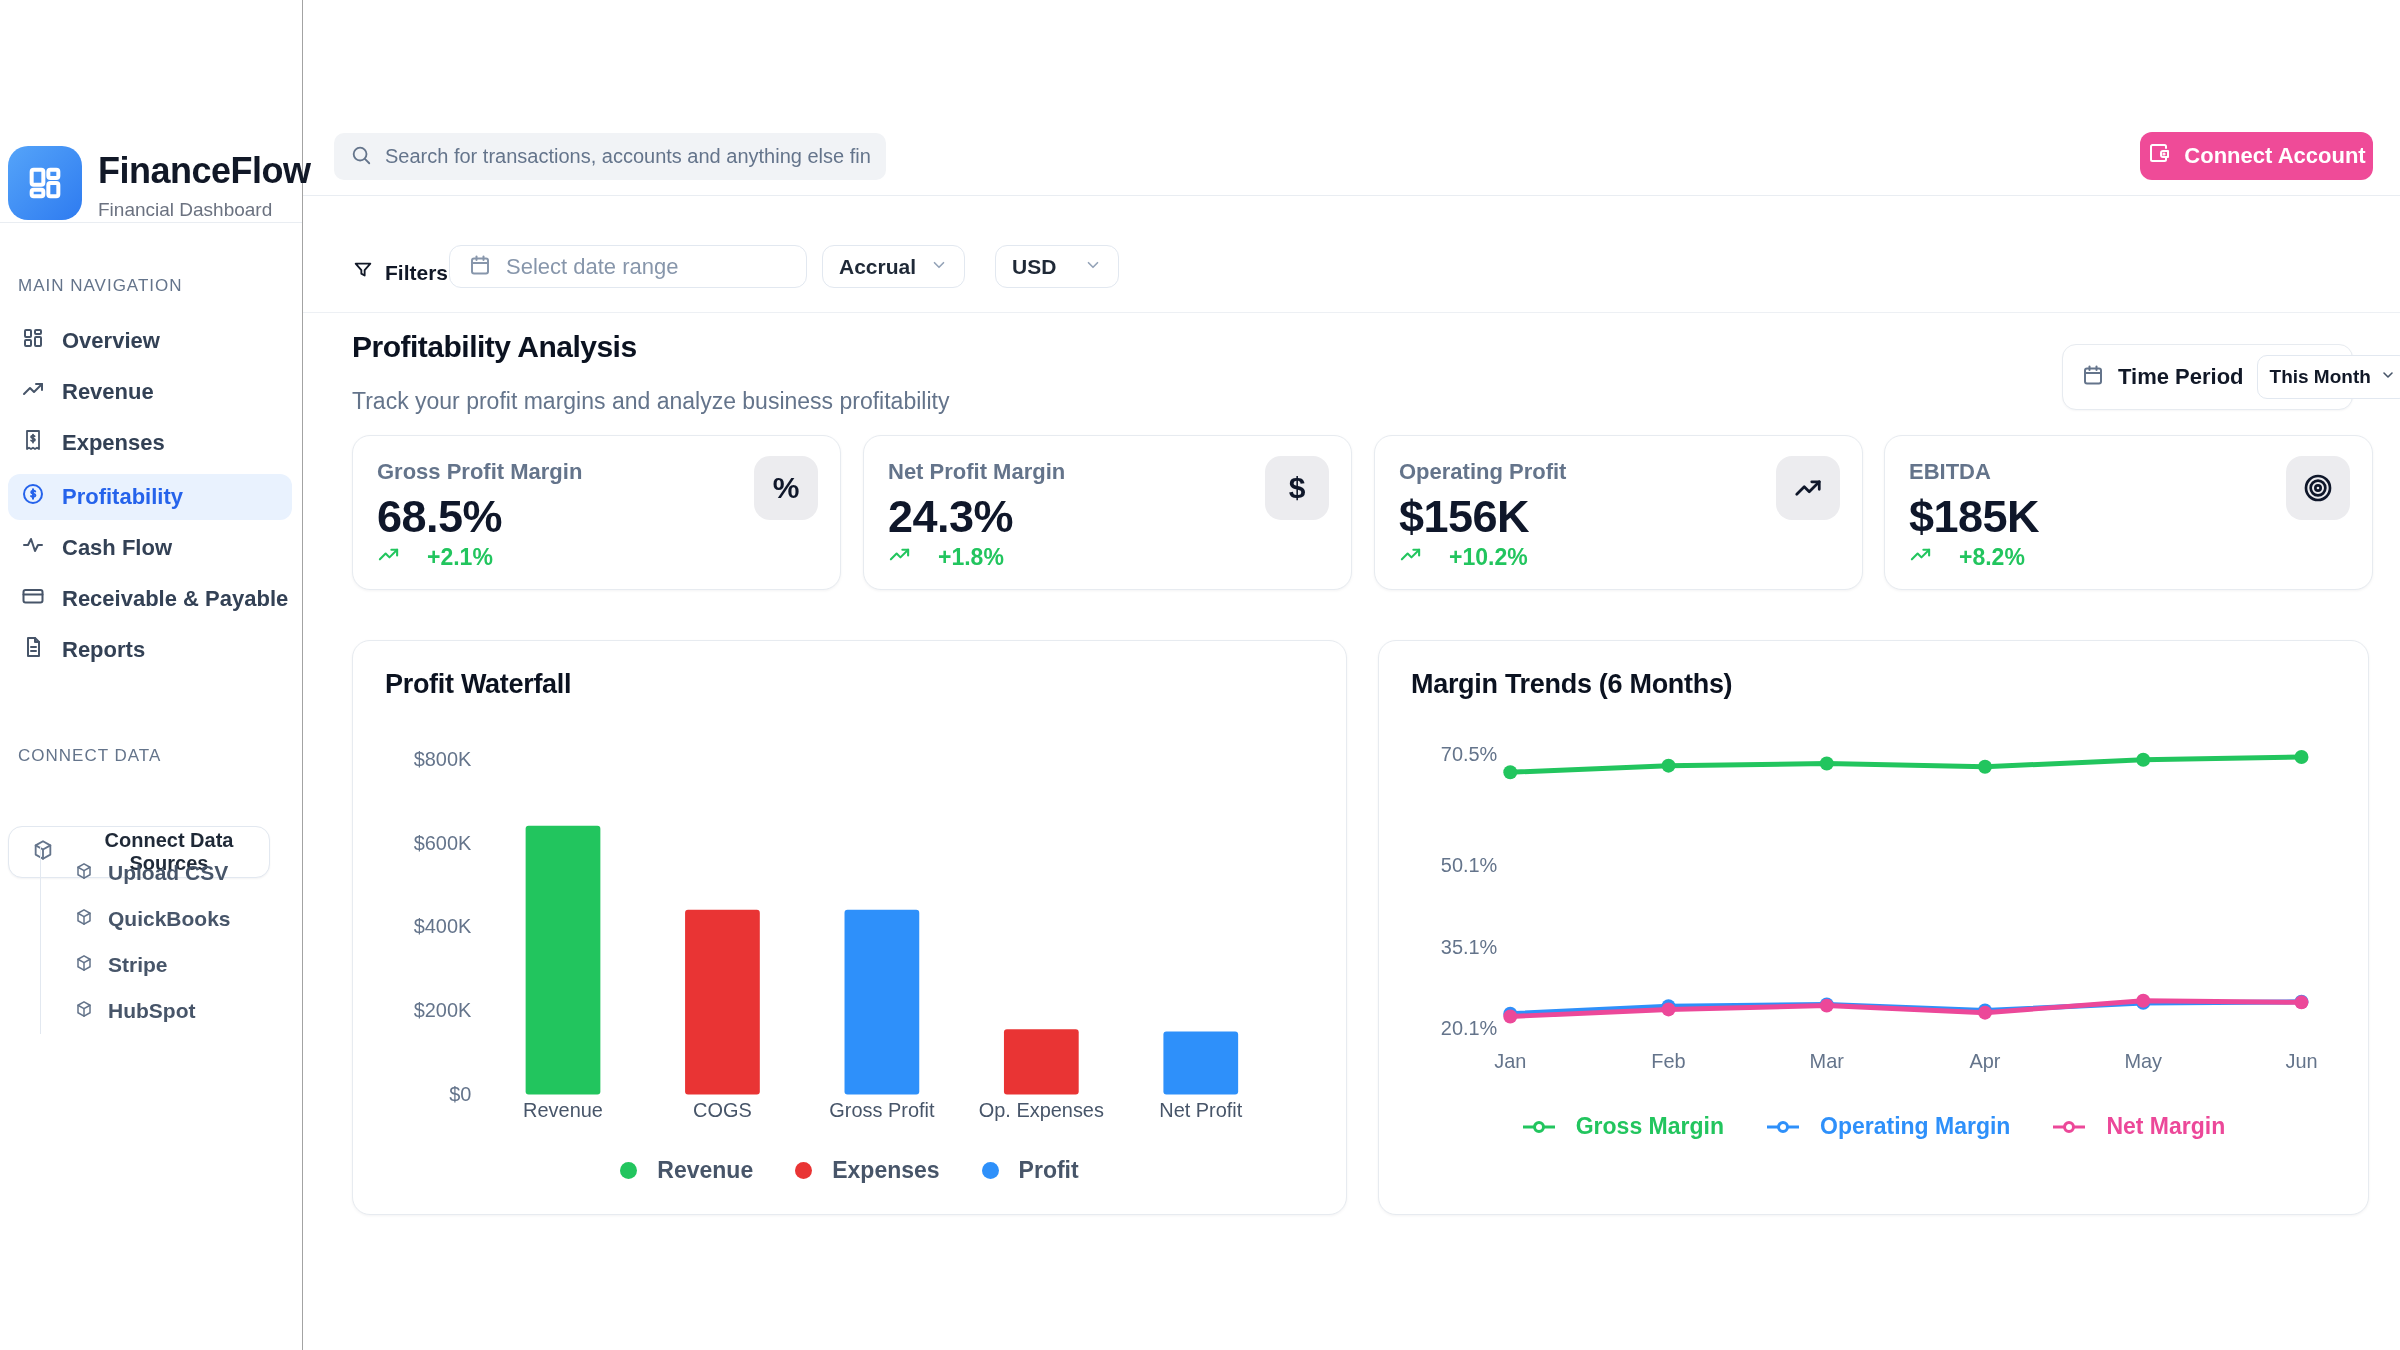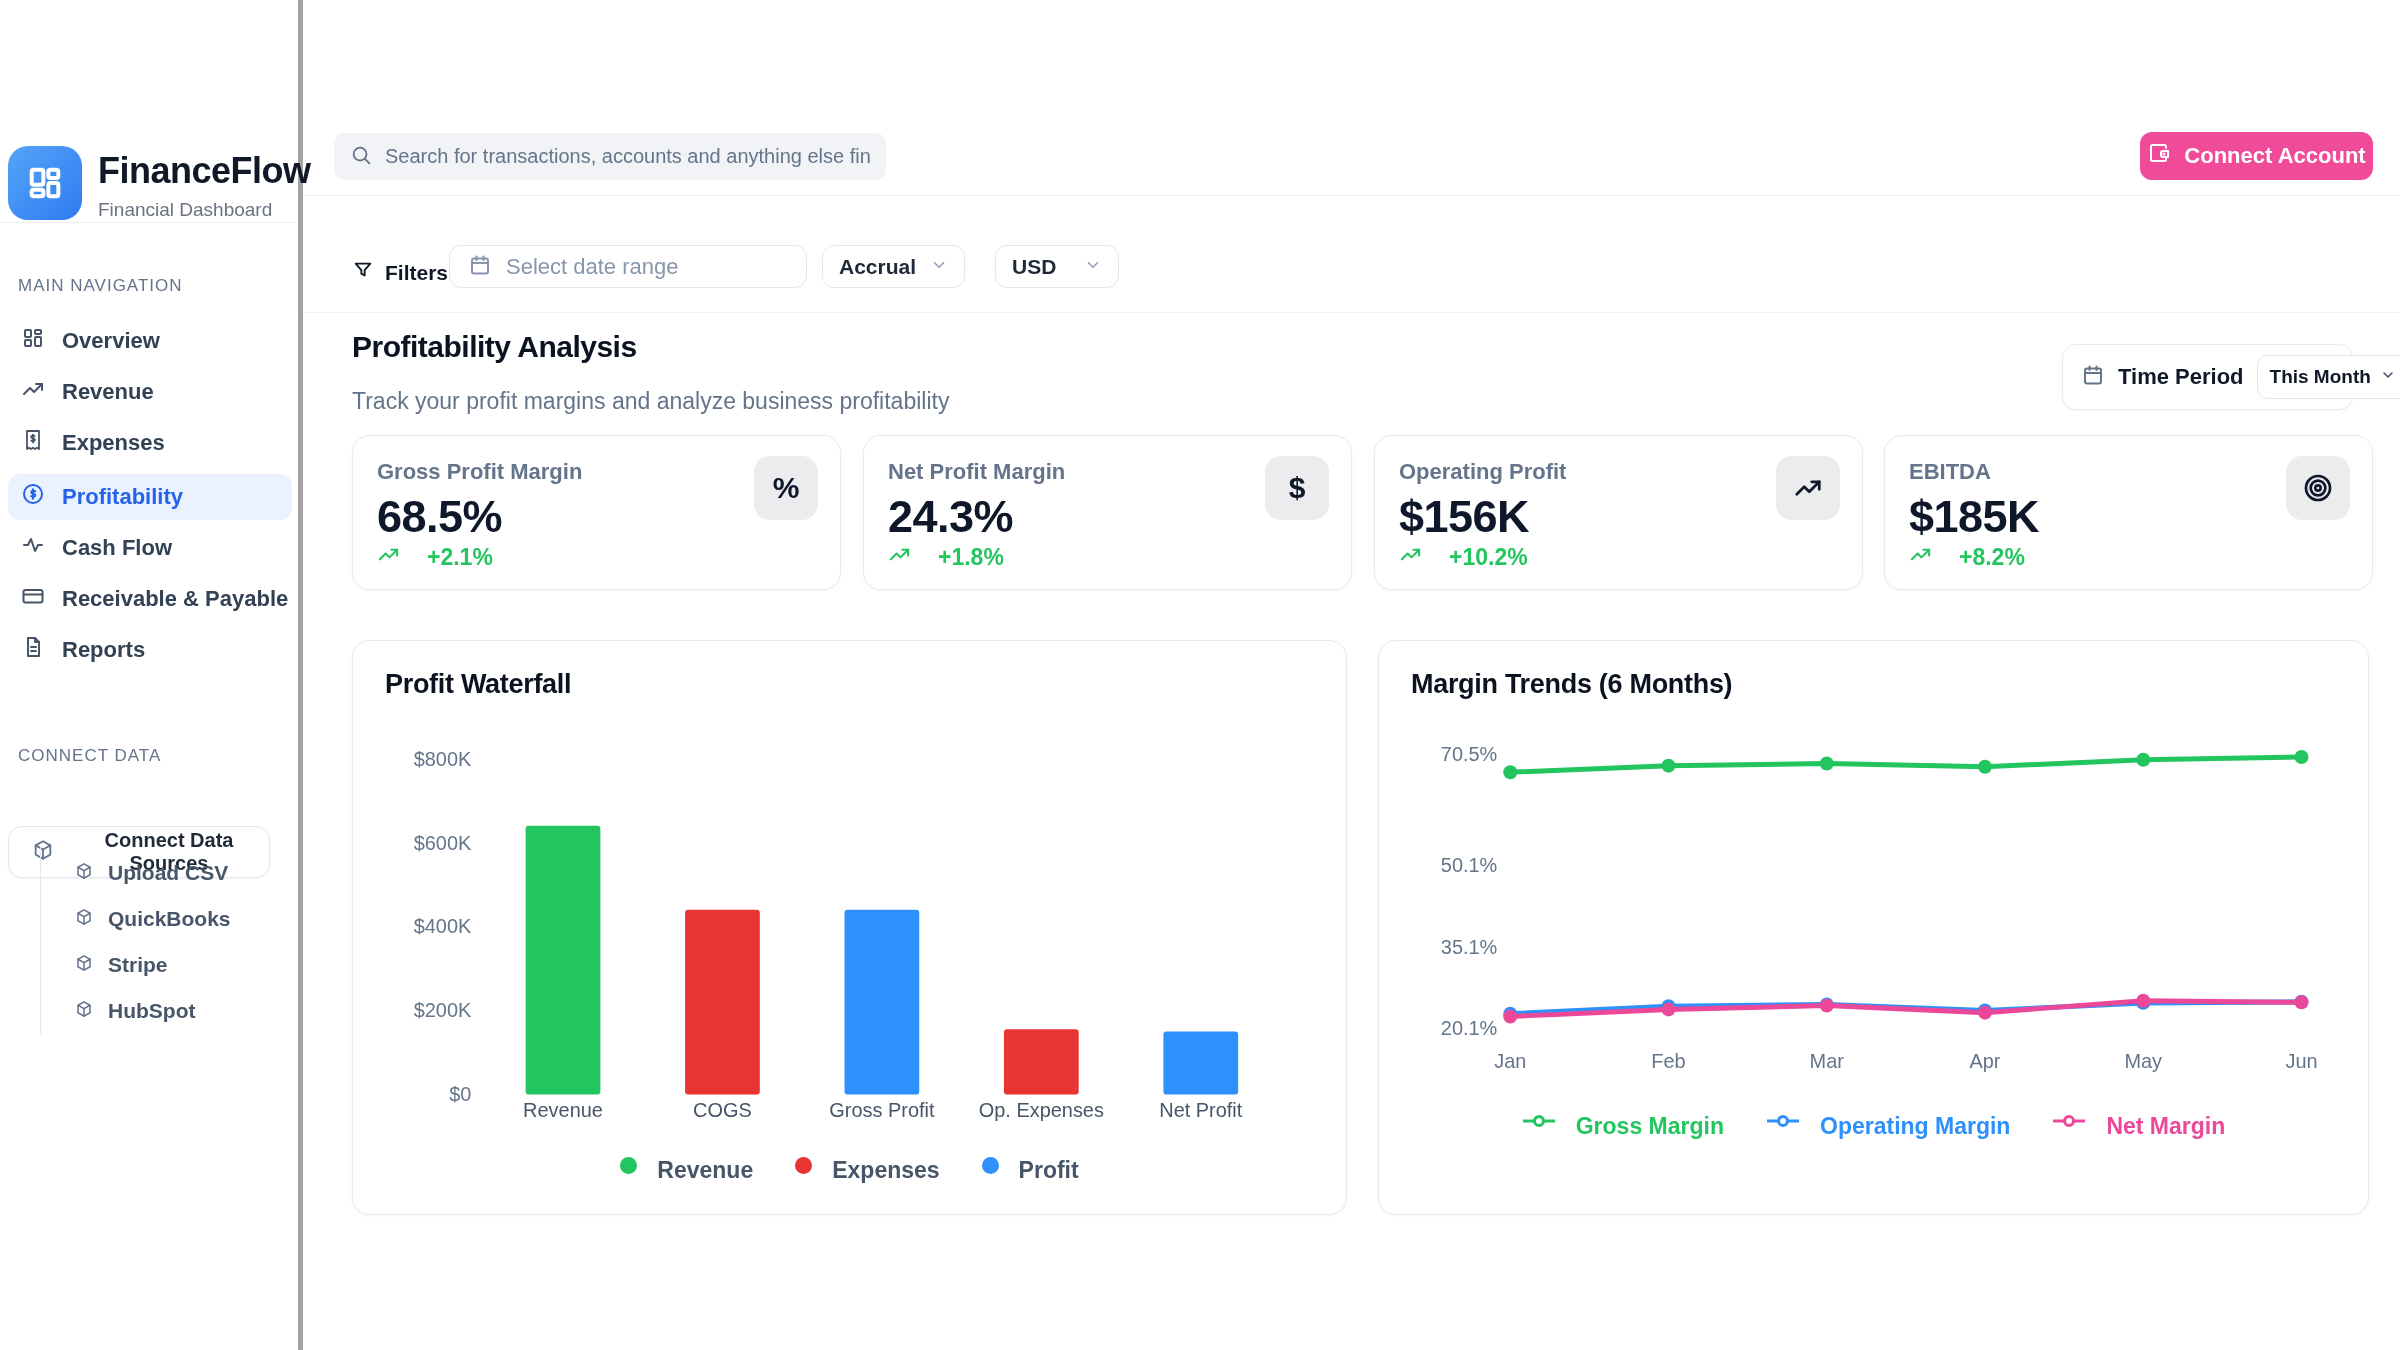--- a/index.html
+++ b/index.html
@@ -1,20 +1,20 @@
 <!DOCTYPE html>
 <html><head>
 <meta charset="utf-8">
 <style>
   * { margin:0; padding:0; box-sizing:border-box; }
   html,body { width:2400px; height:1350px; background:#ffffff; font-family:"Liberation Sans", sans-serif; color:#0f172a; overflow:hidden; position:relative; }
   .abs { position:absolute; }
 
   
-  .sidebar { position:absolute; left:0; top:0; width:303px; height:1350px; background:#fff; border-right:5px solid #a3a3a3; }
+  .sidebar { position:absolute; left:0; top:0; width:303px; height:1350px; background:#fff; border-right:1px solid #a3a3a3; }
   .brand { position:absolute; top:146px; left:8px; display:flex; gap:16px; align-items:flex-start; }
   .brand-icon { width:74px; height:74px; border-radius:20px; background:linear-gradient(135deg,#55a4f9,#2e7bf0); display:flex; align-items:center; justify-content:center; flex-shrink:0; }
   .brand-name { font-size:36px; font-weight:800; color:#111827; letter-spacing:-0.5px; margin-top:4px; }
   .brand-sub { font-size:19px; color:#6b7280; margin-top:7px; }
   .sb-divider { position:absolute; top:222px; left:0; width:100%; height:1px; background:#e9edf2; }
   .nav-label { position:absolute; left:18px; font-size:17px; font-weight:400; letter-spacing:1px; color:#64748b; }
   .nav { position:absolute; top:318px; left:8px; width:284px; }
   .nav-item { height:46px; margin-bottom:5px; border-radius:12px; display:flex; align-items:center; gap:17px; padding-left:13px; font-size:22px; font-weight:600; color:#334155; cursor:pointer; }
   .nav-item svg { stroke:#475569; }
   .nav-item.active { background:#e9f2fe; color:#2563eb;margin-top:8px; }
@@ -58,21 +58,21 @@
 
   
   .chart-card { position:absolute; top:640px; height:575px; border:1px solid #e7ebf0; border-radius:18px; background:#fff; box-shadow:0 1px 3px rgba(15,23,42,.05); }
   #waterfall-card { left:352px; width:995px; }
   #margin-card { left:1378px; width:991px; }
   .chart-title { position:absolute; top:28px; left:32px; font-size:27px; font-weight:700; color:#0b1220; letter-spacing:-0.3px; }
   .chart-svg { position:absolute; left:0; top:0; width:100%; height:100%; }
   .legend-row { position:absolute; left:0; width:100%; display:flex; justify-content:center; align-items:center; gap:42px; }
   #waterfall-legend { bottom:30px; }
   #margin-legend { bottom:74px; }
-  .lg-item { display:flex; align-items:flex-start; gap:20px; font-size:23px; color:#475569; font-weight:600;margin-top:36px; }
+  .lg-item { display:flex; align-items:center; gap:20px; font-size:23px; color:#475569; font-weight:600;margin-top:36px; }
   .lg-dot { width:17px; height:17px; border-radius:50%; display:inline-block; }
 </style>
 </head>
 <body>
 
 <aside class="sidebar">
   <div class="brand">
     <div class="brand-icon">
       <svg width="40" height="40" viewBox="0 0 24 24" fill="none" stroke="#ffffff" stroke-width="2.4" stroke-linecap="round" stroke-linejoin="round">
           <rect x="4" y="4" width="7" height="9" rx="1.2"></rect>

